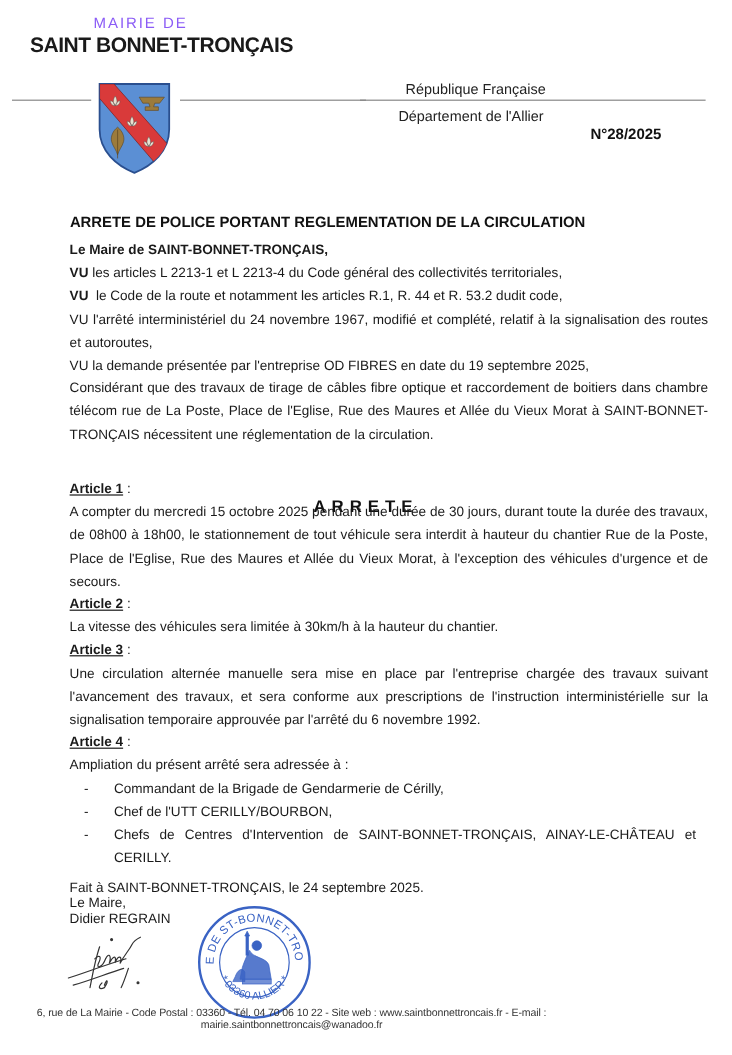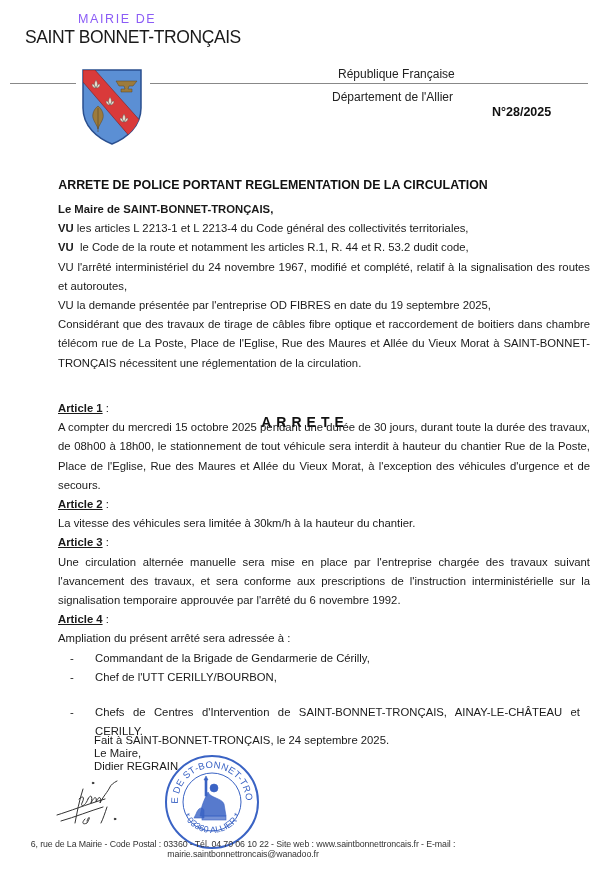--- a/index.html
+++ b/index.html
@@ -1,20 +1,20 @@
 <!DOCTYPE html>
 <html><head>
   <meta charset="utf-8">
   <style>
     * { margin: 0; padding: 0; box-sizing: border-box; }
     html, body { width: 610px; height: 879px; background: #ffffff; overflow: hidden; }
     body { position: relative; font-family: "Liberation Sans", sans-serif; color: #1a1a1a; }
 
     .mairie-de { position: absolute; left: 78px; top: 12px; font-size: 12.5px; letter-spacing: 1.6px; color: #8b5cf6; }
-    .commune { position: absolute; left: 25px; top: 27px; font-size: 17.5px; font-weight: normal; letter-spacing: -0.4px; color: #1a1a1a; }
+    .commune { position: absolute; left: 25px; top: 27px; font-size: 17.5px; font-weight: bold; letter-spacing: -0.4px; color: #1a1a1a; }
 
     .rule { position: absolute; height: 1px; background: #888; }
     .rule.left { left: 10px; top: 83px; width: 66px; }
     .rule.mid { left: 150px; top: 83px; width: 155px; }
     .rule.right { left: 300px; top: 83px; width: 288px; }
 
     .coat { position: absolute; left: 81px; top: 68px; width: 62px; height: 78px; }
 
     .republique { position: absolute; left: 338px; top: 67px; font-size: 12px; color: #222; }
     .departement { position: absolute; left: 332px; top: 90px; font-size: 12px; color: #222; }
@@ -28,21 +28,21 @@
     .b { font-weight: bold; }
     .article-head { font-weight: bold; text-decoration: underline; }
     .colon { font-weight: normal; text-decoration: none; }
 
     .arrete-title { position: absolute; left: 0; width: 610px; top: 383px; text-align: center; font-size: 14px; font-weight: bold; letter-spacing: 5px; color: #111; margin-top: 31px; }
 
     .list { list-style: none; }
     .list li { position: relative; padding-left: 37px; }
     .list li .dash { position: absolute; left: 12px; top: 0; }
 
-    .closing { position: absolute; left: 58px; top: 734px; font-size: 11.3px; line-height: 13px; color: #1a1a1a; margin-left: 36px; }
+    .closing { position: absolute; left: 58px; top: 734px; font-size: 11.3px; line-height: 13px; color: #1a1a1a; }
 
     .signature { position: absolute; left: 55px; top: 777px; width: 70px; height: 50px; }
     .stamp { position: absolute; left: 164px; top: 754px; width: 96px; height: 96px; }
 
     .footer { position: absolute; left: 0; top: 839px; width: 486px; text-align: center; font-size: 8.8px; color: #333; letter-spacing: -0.1px; }
   </style>
 </head>
 <body>
 
 <div class="mairie-de">MAIRIE DE</div>
@@ -106,21 +106,21 @@
     <div class="just">Une circulation alternée manuelle sera mise en place par l'entreprise chargée des travaux suivant l'avancement des travaux, et sera conforme aux prescriptions de l'instruction interministérielle sur la signalisation temporaire approuvée par l'arrêté du 6 novembre 1992.</div>
   </div>
   <div>
     <div><span class="article-head">Article 4</span><span class="colon b"> :</span></div>
     <div class="p">Ampliation du présent arrêté sera adressée à :</div>
     <ul class="list">
       <li><span class="dash">-</span><span>Commandant de la Brigade de Gendarmerie de Cérilly,</span></li>
       <li><span class="dash">-</span><span>Chef de l'UTT CERILLY/BOURBON,</span></li>
       <li style="padding-right:10px;">
           <span class="dash">-</span>
-          <span class="just" style="display:block;margin-top:16px;">Chefs de Centres d'Intervention de SAINT-BONNET-TRONÇAIS, AINAY-LE-CHÂTEAU et CERILLY.</span>
+          <span class="just" style="display:block;">Chefs de Centres d'Intervention de SAINT-BONNET-TRONÇAIS, AINAY-LE-CHÂTEAU et CERILLY.</span>
         </li>
     </ul>
   </div>
 </div>
 
 <div class="closing">
   <div>Fait à SAINT-BONNET-TRONÇAIS, le 24 septembre 2025.</div>
   <div>Le Maire,</div>
   <div>Didier REGRAIN</div>
 </div>

